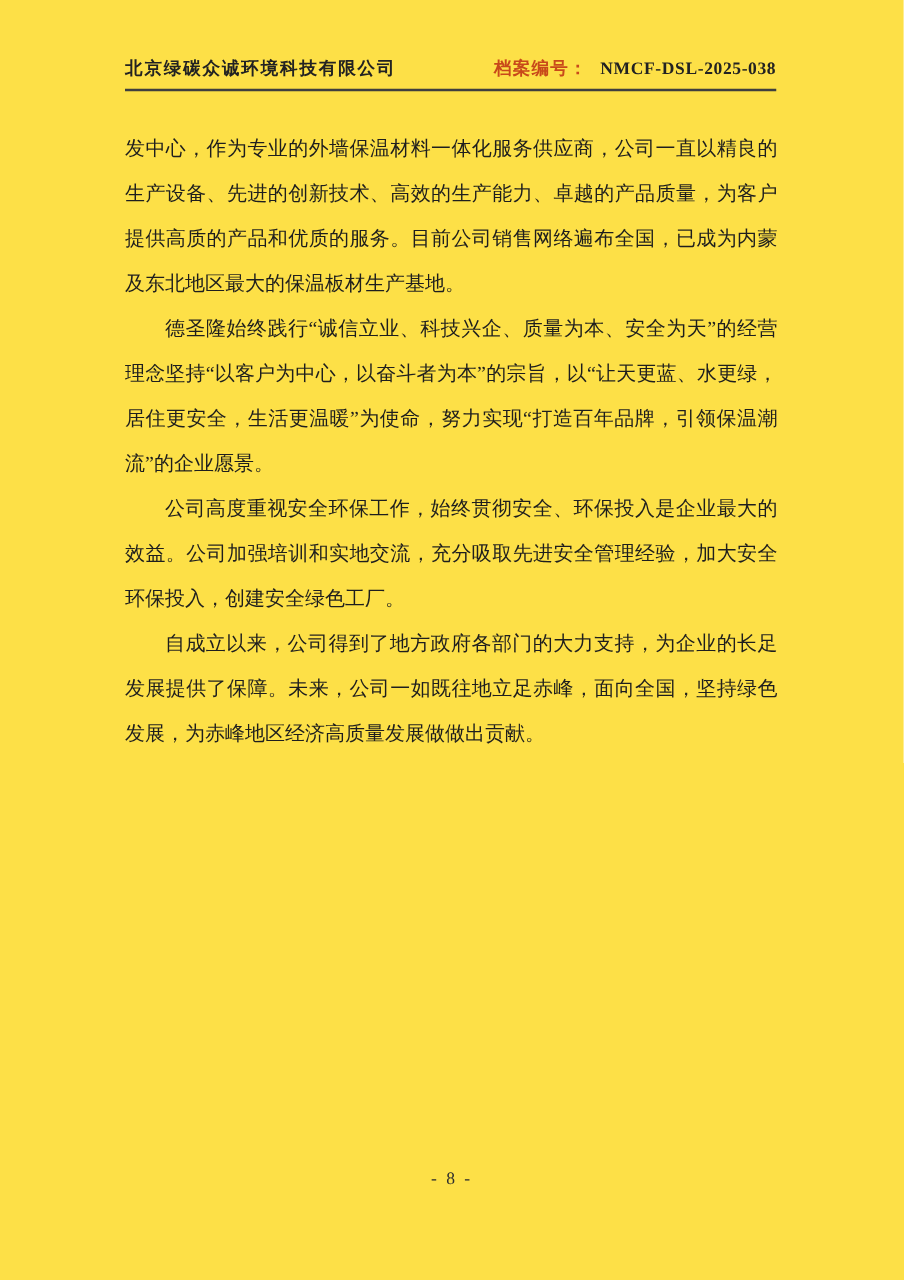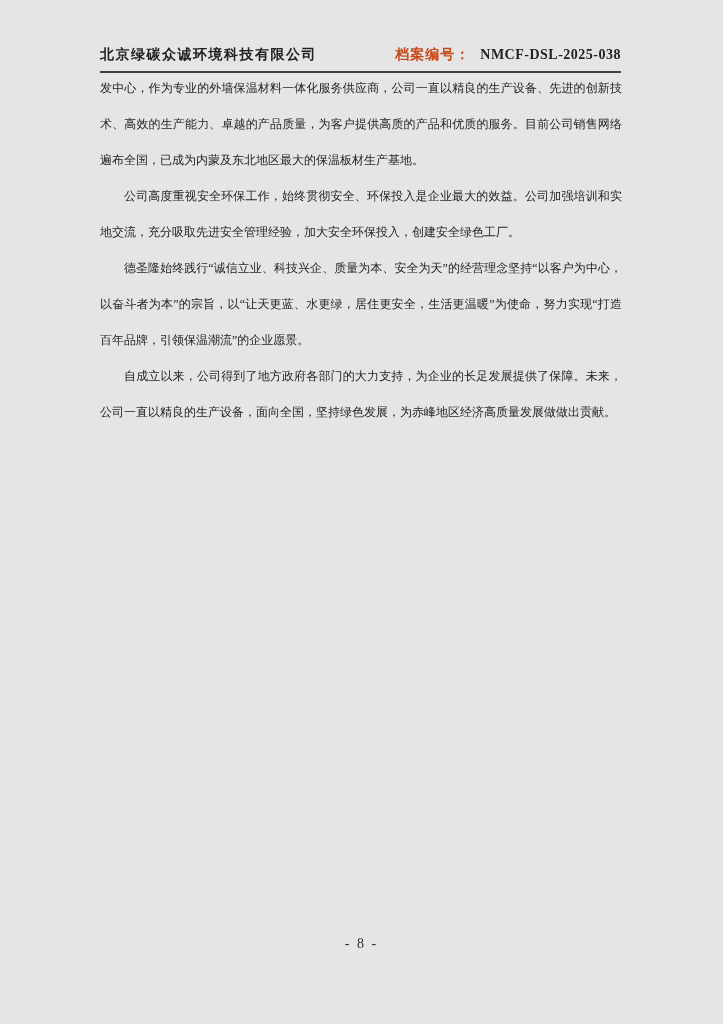--- a/index.html
+++ b/index.html
@@ -1,20 +1,20 @@
 <!DOCTYPE html>
 <html><head>
 <meta charset="utf-8">
 <style>
   html, body { margin: 0; padding: 0; background: #ffffff; }
   .page {
     position: relative;
     width: 723px;
     height: 1024px;
-    background: #e5e5e5;
+    background: #fde047;
     font-family: "Liberation Serif", "DejaVu Serif", serif;
     color: #1e1e1e;
     overflow: hidden;
   }
   .header {
     position: absolute;
     top: 46px;
     left: 100px;
     width: 521px;
     display: flex;
@@ -34,24 +34,24 @@
     letter-spacing: 1px;
     margin-left: 19px;
   }
   .header .docnum-value {
     font-weight: 600;
     letter-spacing: 0.5px;
     margin-left: 10px;
   }
   .content {
     position: absolute;
-    top: 70px;
+    top: 102px;
     left: 100px;
     width: 522px;
-    font-size: 12px;
+    font-size: 16px;
     line-height: 36px;
     text-align: justify;
     text-justify: inter-ideograph;
   }
   .content p {
     margin: 0;
     text-indent: 2em;
   }
   .content p.no-indent {
     text-indent: 0;
@@ -77,22 +77,22 @@
 
   <div class="header">
     <span class="company">北京绿碳众诚环境科技有限公司</span>
     <span>
       <span class="docnum-label" style="color: rgb(200, 73, 26);">档案编号：</span><span class="docnum-value">NMCF-DSL-2025-038</span>
     </span>
   </div>
 
   <div class="content">
     <p class="no-indent">发中心，作为专业的外墙保温材料一体化服务供应商，公司一直以精良的生产设备、先进的创新技术、高效的生产能力、卓越的产品质量，为客户提供高质的产品和优质的服务。目前公司销售网络遍布全国，已成为内蒙及东北地区最大的保温板材生产基地。</p>
+    <p>德圣隆始终践行“诚信立业、科技兴企、质量为本、安全为天”的经营理念坚持“以客户为中心，以奋斗者为本”的宗旨，以“让天更蓝、水更绿，居住更安全，生活更温暖”为使命，努力实现“打造百年品牌，引领保温潮流”的企业愿景。</p>
     <p>公司高度重视安全环保工作，始终贯彻安全、环保投入是企业最大的效益。公司加强培训和实地交流，充分吸取先进安全管理经验，加大安全环保投入，创建安全绿色工厂。</p>
-    <p>德圣隆始终践行“诚信立业、科技兴企、质量为本、安全为天”的经营理念坚持“以客户为中心，以奋斗者为本”的宗旨，以“让天更蓝、水更绿，居住更安全，生活更温暖”为使命，努力实现“打造百年品牌，引领保温潮流”的企业愿景。</p>
-    <p>自成立以来，公司得到了地方政府各部门的大力支持，为企业的长足发展提供了保障。未来，公司一直以精良的生产设备，面向全国，坚持绿色发展，为赤峰地区经济高质量发展做做出贡献。</p>
+    <p>自成立以来，公司得到了地方政府各部门的大力支持，为企业的长足发展提供了保障。未来，公司一如既往地立足赤峰，面向全国，坚持绿色发展，为赤峰地区经济高质量发展做做出贡献。</p>
   </div>
 
   <div class="footer">
     <span>- 8 -</span>
   </div>
 
 </div>
 
 </body></html>

